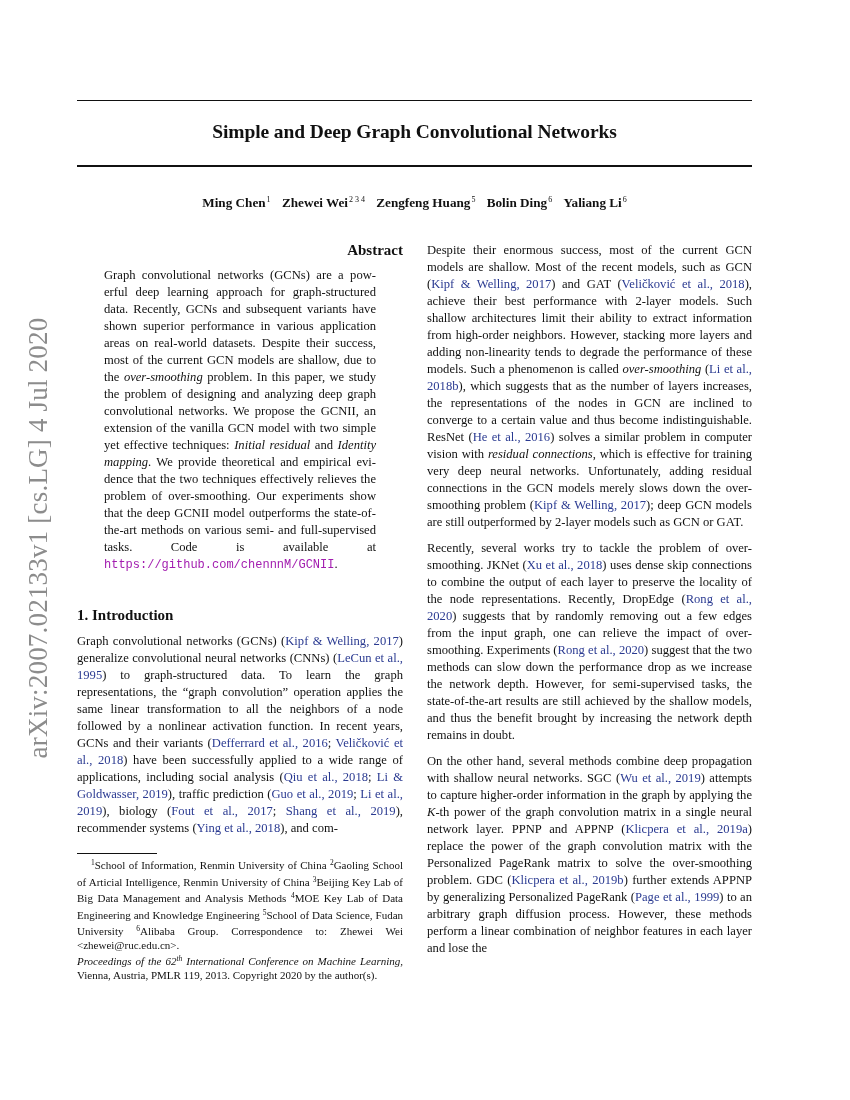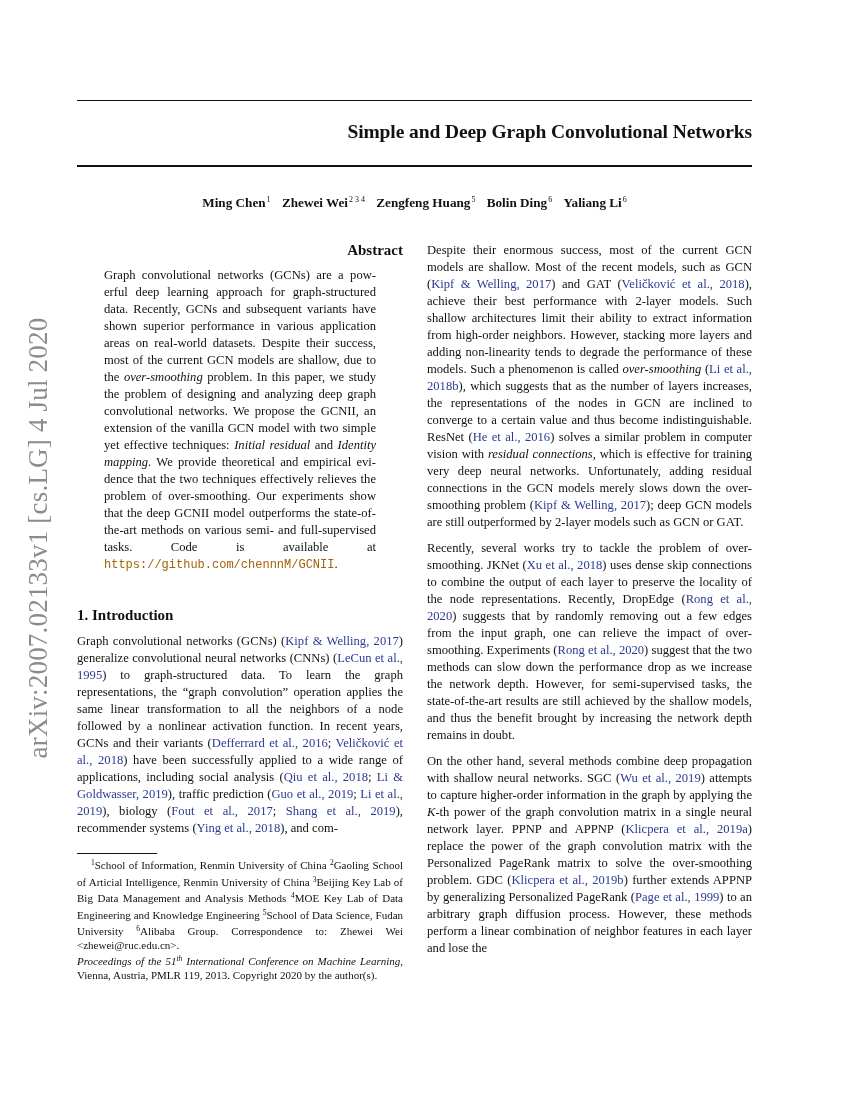--- a/index.html
+++ b/index.html
@@ -4,21 +4,21 @@
 <style>
   html, body { margin: 0; padding: 0; background: #ffffff; }
   body {
     width: 850px; height: 1100px; position: relative; overflow: hidden;
     font-family: "Liberation Serif", "DejaVu Serif", serif;
     color: #111111;
   }
   .rule-top { position: absolute; left: 77px; top: 100px; width: 675px; height: 1px; background: #111; }
   .rule-bottom { position: absolute; left: 77px; top: 165px; width: 675px; height: 2px; background: #111; }
   .title {
-    position: absolute; left: 77px; top: 121px; width: 675px; text-align: right;
+    position: absolute; left: 77px; top: 121px; width: 675px; text-align: center;
     font-weight: bold; font-size: 19.5px; letter-spacing: -0.1px;
   }
   .authors {
     position: absolute; left: 77px; top: 195px; width: 675px; text-align: center;
     font-weight: bold; font-size: 13.2px;
   }
   .authors .author { margin: 0 4px; }
   .authors sup { font-weight: normal; font-size: 8px; vertical-align: 5px; margin-left: 1px; }
 
   .arxiv-stamp {
@@ -32,21 +32,21 @@
   .col { position: absolute; font-size: 12.6px; line-height: 17px; text-align: justify; }
   .col-left { left: 77px; top: 240px; width: 326px; }
   .col-right { left: 427px; top: 242px; width: 325px; }
 
   .abstract-heading { text-align: right; font-weight: bold; font-size: 15px; margin: 0 0 7px 0; line-height: 20px; }
   .abstract { margin: 0 27px 0 27px; }
   .section-heading { font-weight: bold; font-size: 15px; margin: 31px 0 8px 0; line-height: 20px; }
   p { margin: 0; hyphens: manual; }
   .para + .para { margin-top: 9px; }
   .cite { color: #2a3a91; }
-  .mono { font-family: "Liberation Mono", "DejaVu Sans Mono", monospace; color: #a16207; font-size: 12px; }
+  .mono { font-family: "Liberation Mono", "DejaVu Sans Mono", monospace; color: #a21caf; font-size: 12px; }
   em { font-style: italic; }
 
   .footnote-rule { position: absolute; left: 77px; top: 853px; width: 80px; height: 1px; background: #111; }
   .footnote { position: absolute; left: 77px; top: 856px; width: 326px; font-size: 11px; line-height: 13.6px; text-align: justify; }
   .footnote sup { font-size: 7.5px; vertical-align: 4px; }
   .footnote .fn-first { text-indent: 14px; font-family: Liberation Serif, serif; }
   .proceedings { position: absolute; left: 77px; top: 952px; width: 326px; font-size: 11px; line-height: 13.6px; text-align: justify; }
   .proceedings sup { font-size: 7.5px; vertical-align: 4px; font-style: italic; }
 </style>
 </head>
@@ -72,21 +72,21 @@
 
   <div class="section-heading">1. Introduction</div>
   <p class="para"><span>Graph convolutional networks (GCNs) (</span><span class="cite">Kipf &amp; Welling, 2017</span><span>) generalize convolutional neural networks (CNNs) (</span><span class="cite">Le­Cun et al., 1995</span><span>) to graph-structured data. To learn the graph representations, the “graph convolution” operation applies the same linear transformation to all the neighbors of a node followed by a nonlinear activation function. In recent years, GCNs and their variants (</span><span class="cite">Defferrard et al., 2016</span><span>; </span><span class="cite">Veličković et al., 2018</span><span>) have been successfully applied to a wide range of applications, including social analysis (</span><span class="cite">Qiu et al., 2018</span><span>; </span><span class="cite">Li &amp; Goldwasser, 2019</span><span>), traffic prediction (</span><span class="cite">Guo et al., 2019</span><span>; </span><span class="cite">Li et al., 2019</span><span>), biology (</span><span class="cite">Fout et al., 2017</span><span>; </span><span class="cite">Shang et al., 2019</span><span>), recommender systems (</span><span class="cite">Ying et al., 2018</span><span>), and com-</span></p>
 </div>
 
 <div class="footnote-rule"></div>
 <div class="footnote">
   <div class="fn-first"><sup>1</sup><span>School of Information, Renmin University of China </span><sup>2</sup><span>Gaoling School of Articial Intelligence, Renmin University of China </span><sup>3</sup><span>Beijing Key Lab of Big Data Management and Analysis Methods </span><sup>4</sup><span>MOE Key Lab of Data Engineering and Knowledge Engineer­ing </span><sup>5</sup><span>School of Data Science, Fudan University </span><sup>6</sup><span>Alibaba Group. Correspondence to: Zhewei Wei &lt;zhewei@ruc.edu.cn&gt;.</span></div>
 </div>
 
-<div class="proceedings"><em>Proceedings of the 51</em><sup>th</sup><em> International Conference on Machine Learning</em><span>, Vienna, Austria, PMLR 119, 2013. Copyright 2020 by the author(s).</span></div>
+<div class="proceedings"><em>Proceedings of the 62</em><sup>th</sup><em> International Conference on Machine Learning</em><span>, Vienna, Austria, PMLR 119, 2013. Copyright 2020 by the author(s).</span></div>
 
 <div class="col col-right">
 
   <p class="para"><span>Despite their enormous success, most of the current GCN models are shallow. Most of the recent models, such as GCN (</span><span class="cite">Kipf &amp; Welling, 2017</span><span>) and GAT (</span><span class="cite">Veličković et al., 2018</span><span>), achieve their best performance with 2-layer models. Such shallow architectures limit their ability to extract in­formation from high-order neighbors. However, stacking more layers and adding non-linearity tends to degrade the performance of these models. Such a phenomenon is called </span><em>over-smoothing</em><span> (</span><span class="cite">Li et al., 2018b</span><span>), which suggests that as the number of layers increases, the representations of the nodes in GCN are inclined to converge to a certain value and thus become indistinguishable. ResNet (</span><span class="cite">He et al., 2016</span><span>) solves a similar problem in computer vision with </span><em>residual connections</em><span>, which is effective for training very deep neural networks. Unfortunately, adding residual connections in the GCN models merely slows down the over-smoothing problem (</span><span class="cite">Kipf &amp; Welling, 2017</span><span>); deep GCN models are still outperformed by 2-layer models such as GCN or GAT.</span></p>
 
   <p class="para"><span>Recently, several works try to tackle the problem of over-smoothing. JKNet (</span><span class="cite">Xu et al., 2018</span><span>) uses dense skip con­nections to combine the output of each layer to preserve the locality of the node representations. Recently, DropE­dge (</span><span class="cite">Rong et al., 2020</span><span>) suggests that by randomly removing out a few edges from the input graph, one can relieve the impact of over-smoothing. Experiments (</span><span class="cite">Rong et al., 2020</span><span>) suggest that the two methods can slow down the perfor­mance drop as we increase the network depth. However, for semi-supervised tasks, the state-of-the-art results are still achieved by the shallow models, and thus the benefit brought by increasing the network depth remains in doubt.</span></p>
 
   <p class="para"><span>On the other hand, several methods combine deep prop­agation with shallow neural networks. SGC (</span><span class="cite">Wu et al., 2019</span><span>) attempts to capture higher-order information in the graph by applying the </span><em>K</em><span>-th power of the graph convolu­tion matrix in a single neural network layer. PPNP and APPNP (</span><span class="cite">Klicpera et al., 2019a</span><span>) replace the power of the graph convolution matrix with the Personalized PageRank matrix to solve the over-smoothing problem. GDC (</span><span class="cite">Klicpera et al., 2019b</span><span>) further extends APPNP by generalizing Per­sonalized PageRank (</span><span class="cite">Page et al., 1999</span><span>) to an arbitrary graph diffusion process. However, these methods perform a linear combination of neighbor features in each layer and lose the</span></p>
 </div>
 

